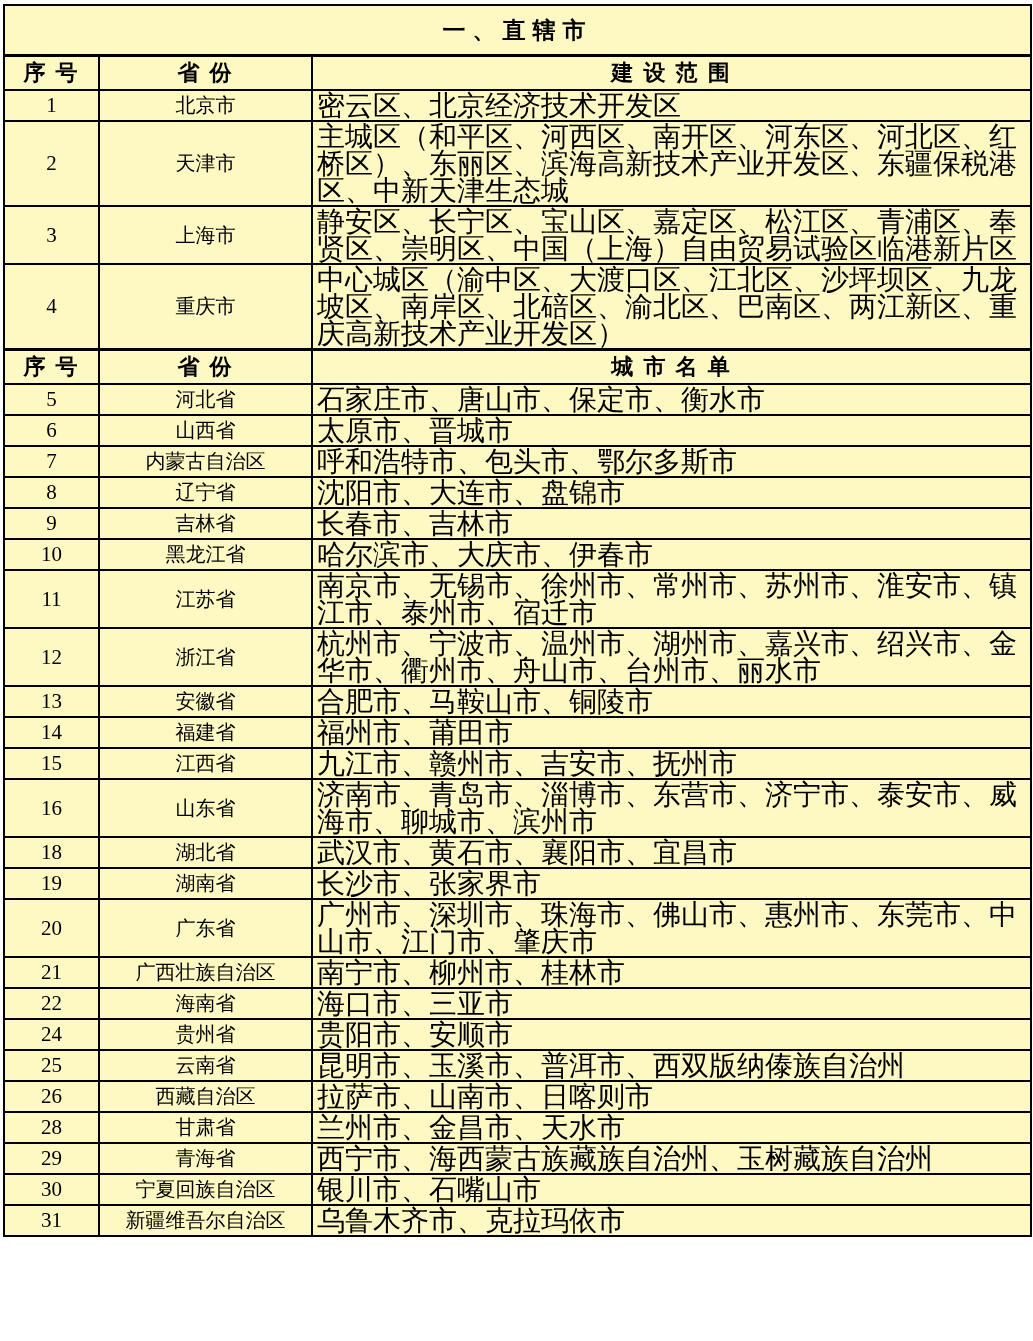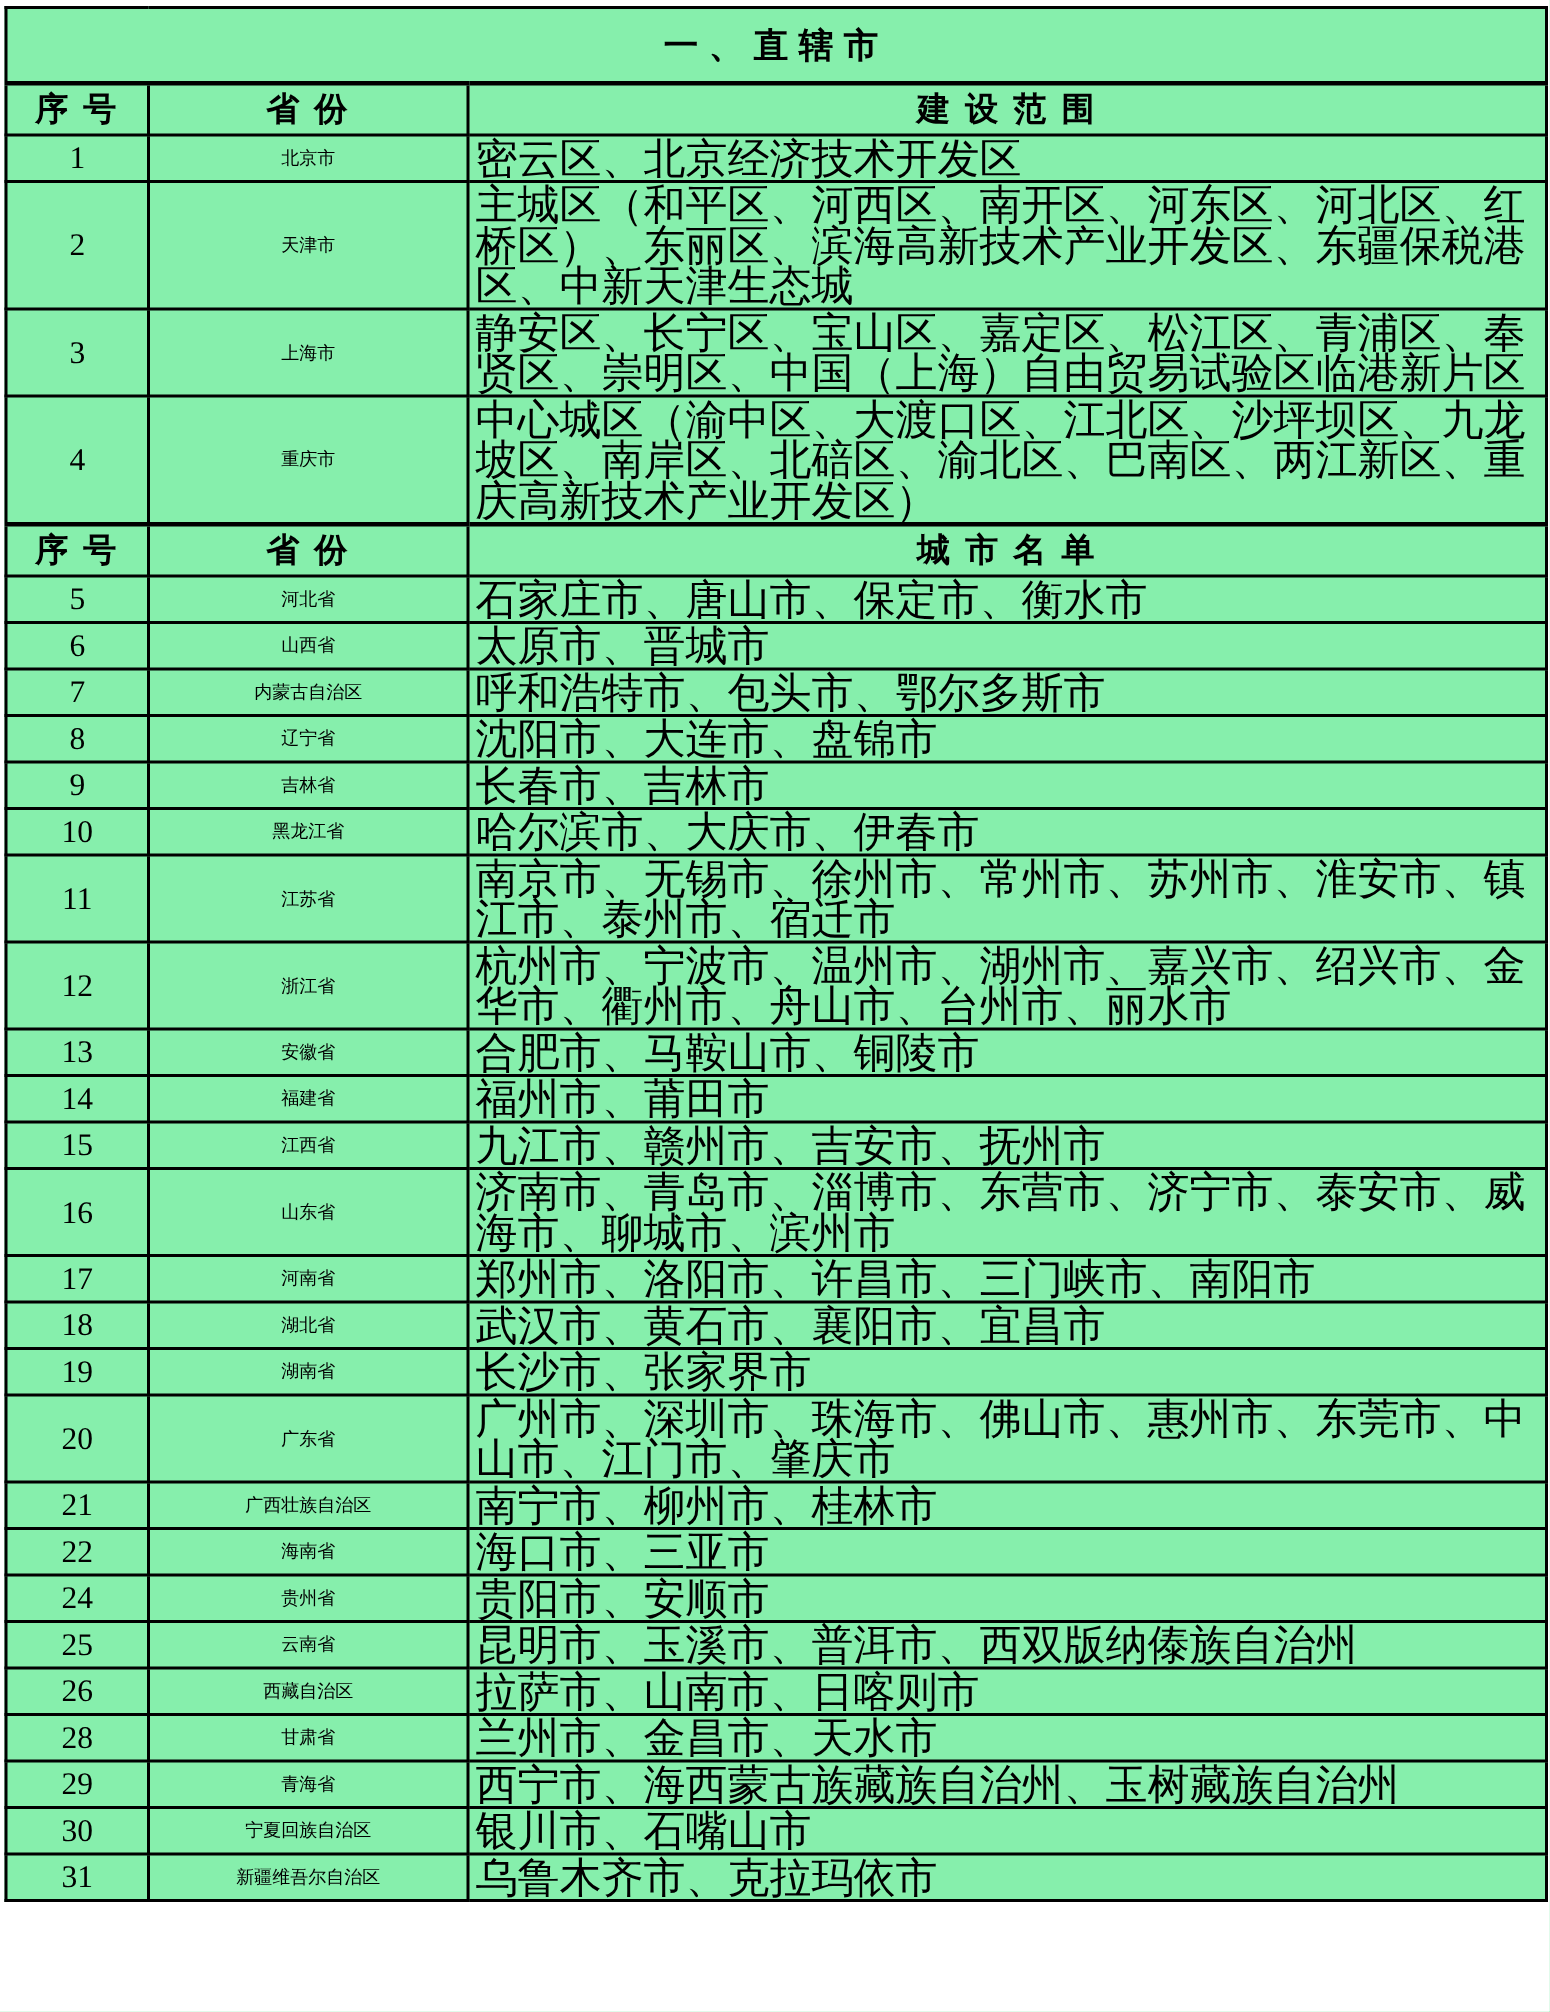--- a/index.html
+++ b/index.html
@@ -13,21 +13,21 @@
     color: #000000;
   }
   .sheet {
     box-sizing: border-box;
     padding: 4px 3px 4px 3px;
   }
   table.doc-table {
     border-collapse: collapse;
     table-layout: fixed;
     width: 1027px;
-    background: #86efac;
+    background: #fef9c3;
   }
   table.doc-table td {
     border: 2px solid #000000;
     vertical-align: middle;
     word-break: break-all;
     overflow-wrap: anywhere;
   }
   td.title-cell {
     height: 48px;
     text-align: center;
@@ -47,21 +47,21 @@
   }
   td.num-cell {
     text-align: center;
     font-family: "Liberation Serif", "DejaVu Serif", serif;
     font-size: 21px;
     line-height: 27px;
     padding: 1px 2px;
   }
   td.prov-cell {
     text-align: center;
-    font-size: 12px;
+    font-size: 20px;
     line-height: 27px;
     padding: 1px 2px;
   }
   td.cities-cell {
     text-align: left;
     font-size: 28px;
     line-height: 27px;
     padding: 1px 4px;
   }
 </style>
@@ -163,25 +163,20 @@
           <td class="num-cell">15</td>
           <td class="prov-cell">江西省</td>
           <td class="cities-cell">九江市、赣州市、吉安市、抚州市</td>
         </tr>
         <tr>
           <td class="num-cell">16</td>
           <td class="prov-cell">山东省</td>
           <td class="cities-cell">济南市、青岛市、淄博市、东营市、济宁市、泰安市、威海市、聊城市、滨州市</td>
         </tr>
         <tr>
-          <td class="num-cell">17</td>
-          <td class="prov-cell">河南省</td>
-          <td class="cities-cell">郑州市、洛阳市、许昌市、三门峡市、南阳市</td>
-        </tr>
-        <tr>
           <td class="num-cell">18</td>
           <td class="prov-cell">湖北省</td>
           <td class="cities-cell">武汉市、黄石市、襄阳市、宜昌市</td>
         </tr>
         <tr>
           <td class="num-cell">19</td>
           <td class="prov-cell">湖南省</td>
           <td class="cities-cell">长沙市、张家界市</td>
         </tr>
         <tr>

